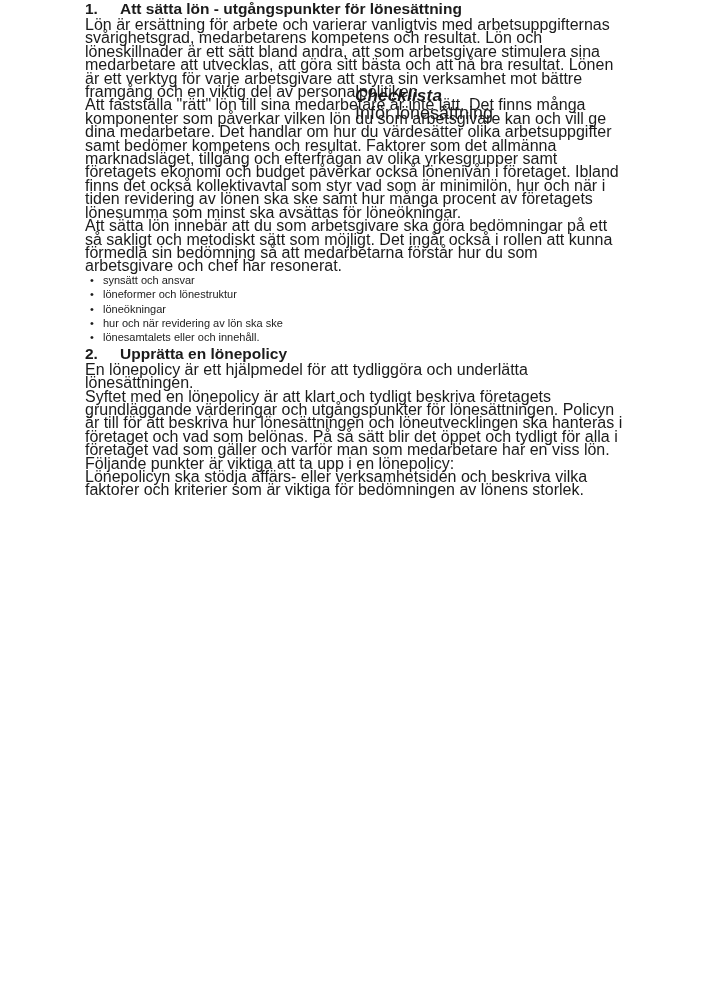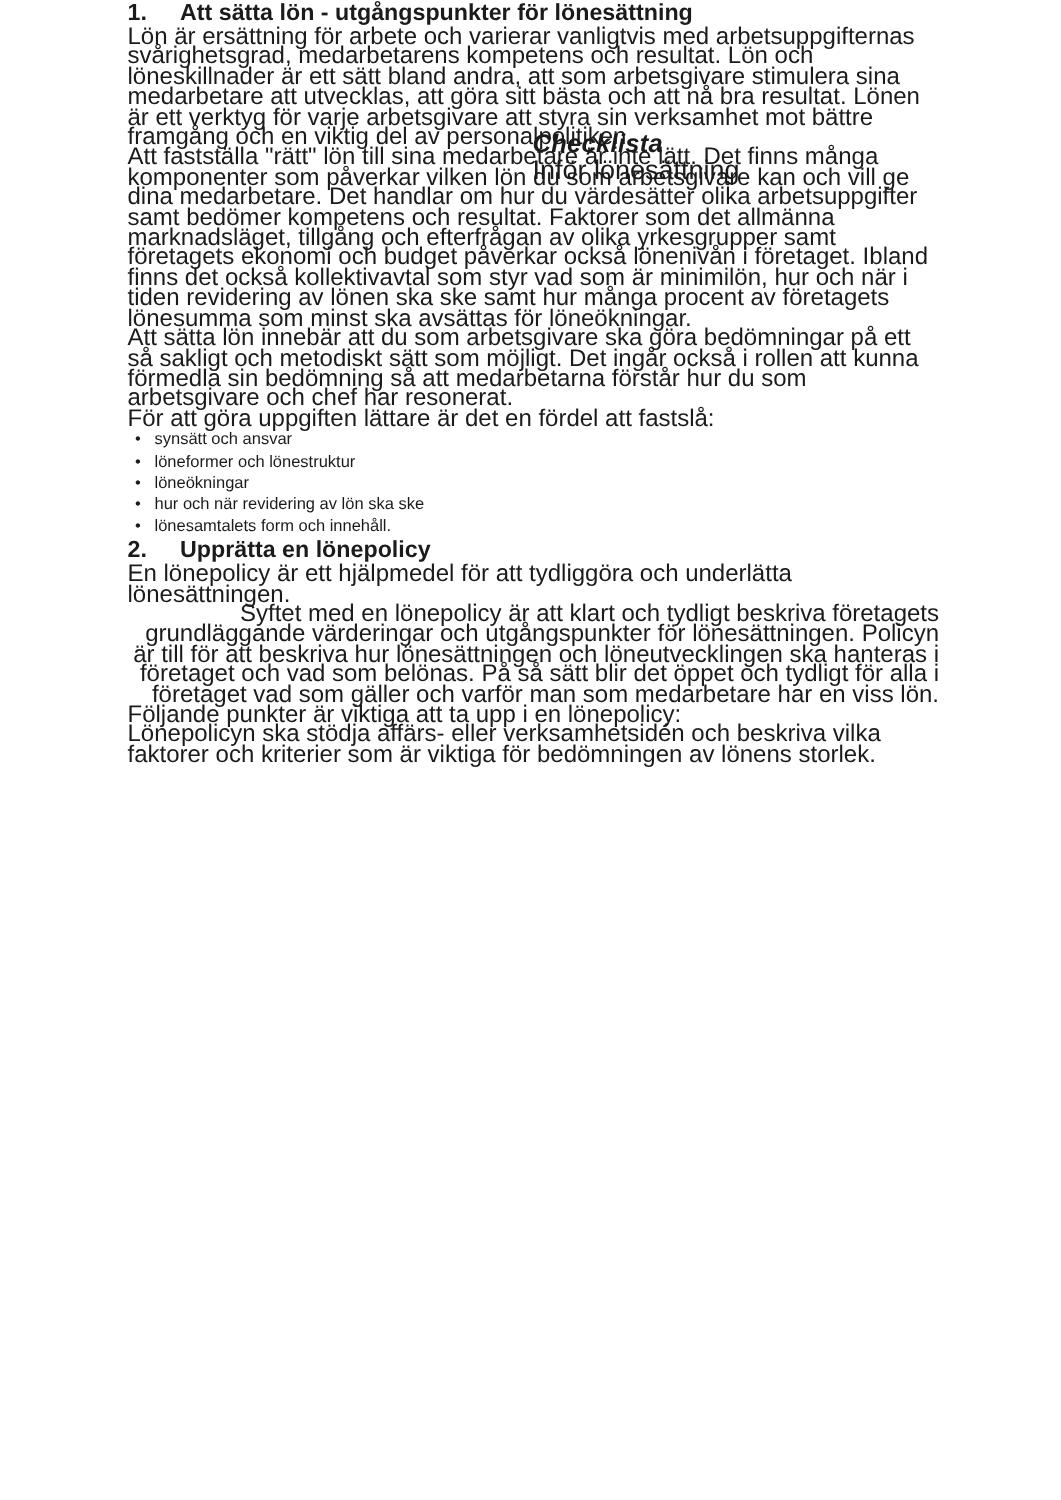--- a/index.html
+++ b/index.html
@@ -67,21 +67,21 @@
   }
   ul.bullets li::before {
     content: "\2022";
     position: absolute;
     left: 5px;
     top: 0;
   }
   .mt6  { margin-top: 6px; }
   .mt12 { margin-top: 12px; }
   .mt14 { margin-top: 14px; }
-  .mt15 { margin-top: 15px; text-align: right; }
+  .mt15 { margin-top: 15px; }
   .mt16 { margin-top: 16px; }
   .mt18 { margin-top: 18px; }
   .mt25 { margin-top: 25px; }
   .h1top { margin-top: 204px; }
   .page-footer {
     position: absolute;
     left: 0;
     right: 12px;
     top: 999px;
     text-align: center;
@@ -102,27 +102,26 @@
   <div class="content">
 
     <section>
       <h2 class="sec h1top">
         <span class="sec-num">1.</span>
         <span class="sec-title">Att sätta lön - utgångspunkter för lönesättning</span>
       </h2>
       <p class="para mt6">Lön är ersättning för arbete och varierar vanligtvis med arbetsuppgifternas svårighetsgrad, medarbetarens kompetens och resultat. Lön och löneskillnader är ett sätt bland andra, att som arbetsgivare stimulera sina medarbetare att utvecklas, att göra sitt bästa och att nå bra resultat. Lönen är ett verktyg för varje arbetsgivare att styra sin verksamhet mot bättre framgång och en viktig del av personalpolitiken.</p>
       <p class="para mt16">Att fastställa "rätt" lön till sina medarbetare är inte lätt. Det finns många komponenter som påverkar vilken lön du som arbetsgivare kan och vill ge dina medarbetare. Det handlar om hur du värdesätter olika arbetsuppgifter samt bedömer kompetens och resultat. Faktorer som det allmänna marknadsläget, tillgång och efterfrågan av olika yrkesgrupper samt företagets ekonomi och budget påverkar också lönenivån i företaget. Ibland finns det också kollektivavtal som styr vad som är minimilön, hur och när i tiden revidering av lönen ska ske samt hur många procent av företagets lönesumma som minst ska avsättas för löneökningar.</p>
       <p class="para mt14">Att sätta lön innebär att du som arbetsgivare ska göra bedömningar på ett så sakligt och metodiskt sätt som möjligt. Det ingår också i rollen att kunna förmedla sin bedömning så att medarbetarna förstår hur du som arbetsgivare och chef har resonerat.</p>
-      <p class="para mt16">För att göra uppgiften lättare är det en fördel att fastslå:</p>
       <ul class="bullets mt18">
         <li>synsätt och ansvar</li>
         <li>löneformer och lönestruktur</li>
         <li>löneökningar</li>
         <li>hur och när revidering av lön ska ske</li>
-        <li>lönesamtalets form och innehåll.</li>
+        <li>lönesamtalets eller och innehåll.</li>
       </ul>
     </section>
 
     <section>
       <h2 class="sec mt25">
         <span class="sec-num">2.</span>
         <span class="sec-title">Upprätta en lönepolicy</span>
       </h2>
       <p class="para mt6">En lönepolicy är ett hjälpmedel för att tydliggöra och underlätta lönesättningen.</p>
       <p class="para mt15">Syftet med en lönepolicy är att klart och tydligt beskriva företagets grundläggande värderingar och utgångspunkter för lönesättningen. Policyn är till för att beskriva hur lönesättningen och löneutvecklingen ska hanteras i företaget och vad som belönas. På så sätt blir det öppet och tydligt för alla i företaget vad som gäller och varför man som medarbetare har en viss lön.</p>

